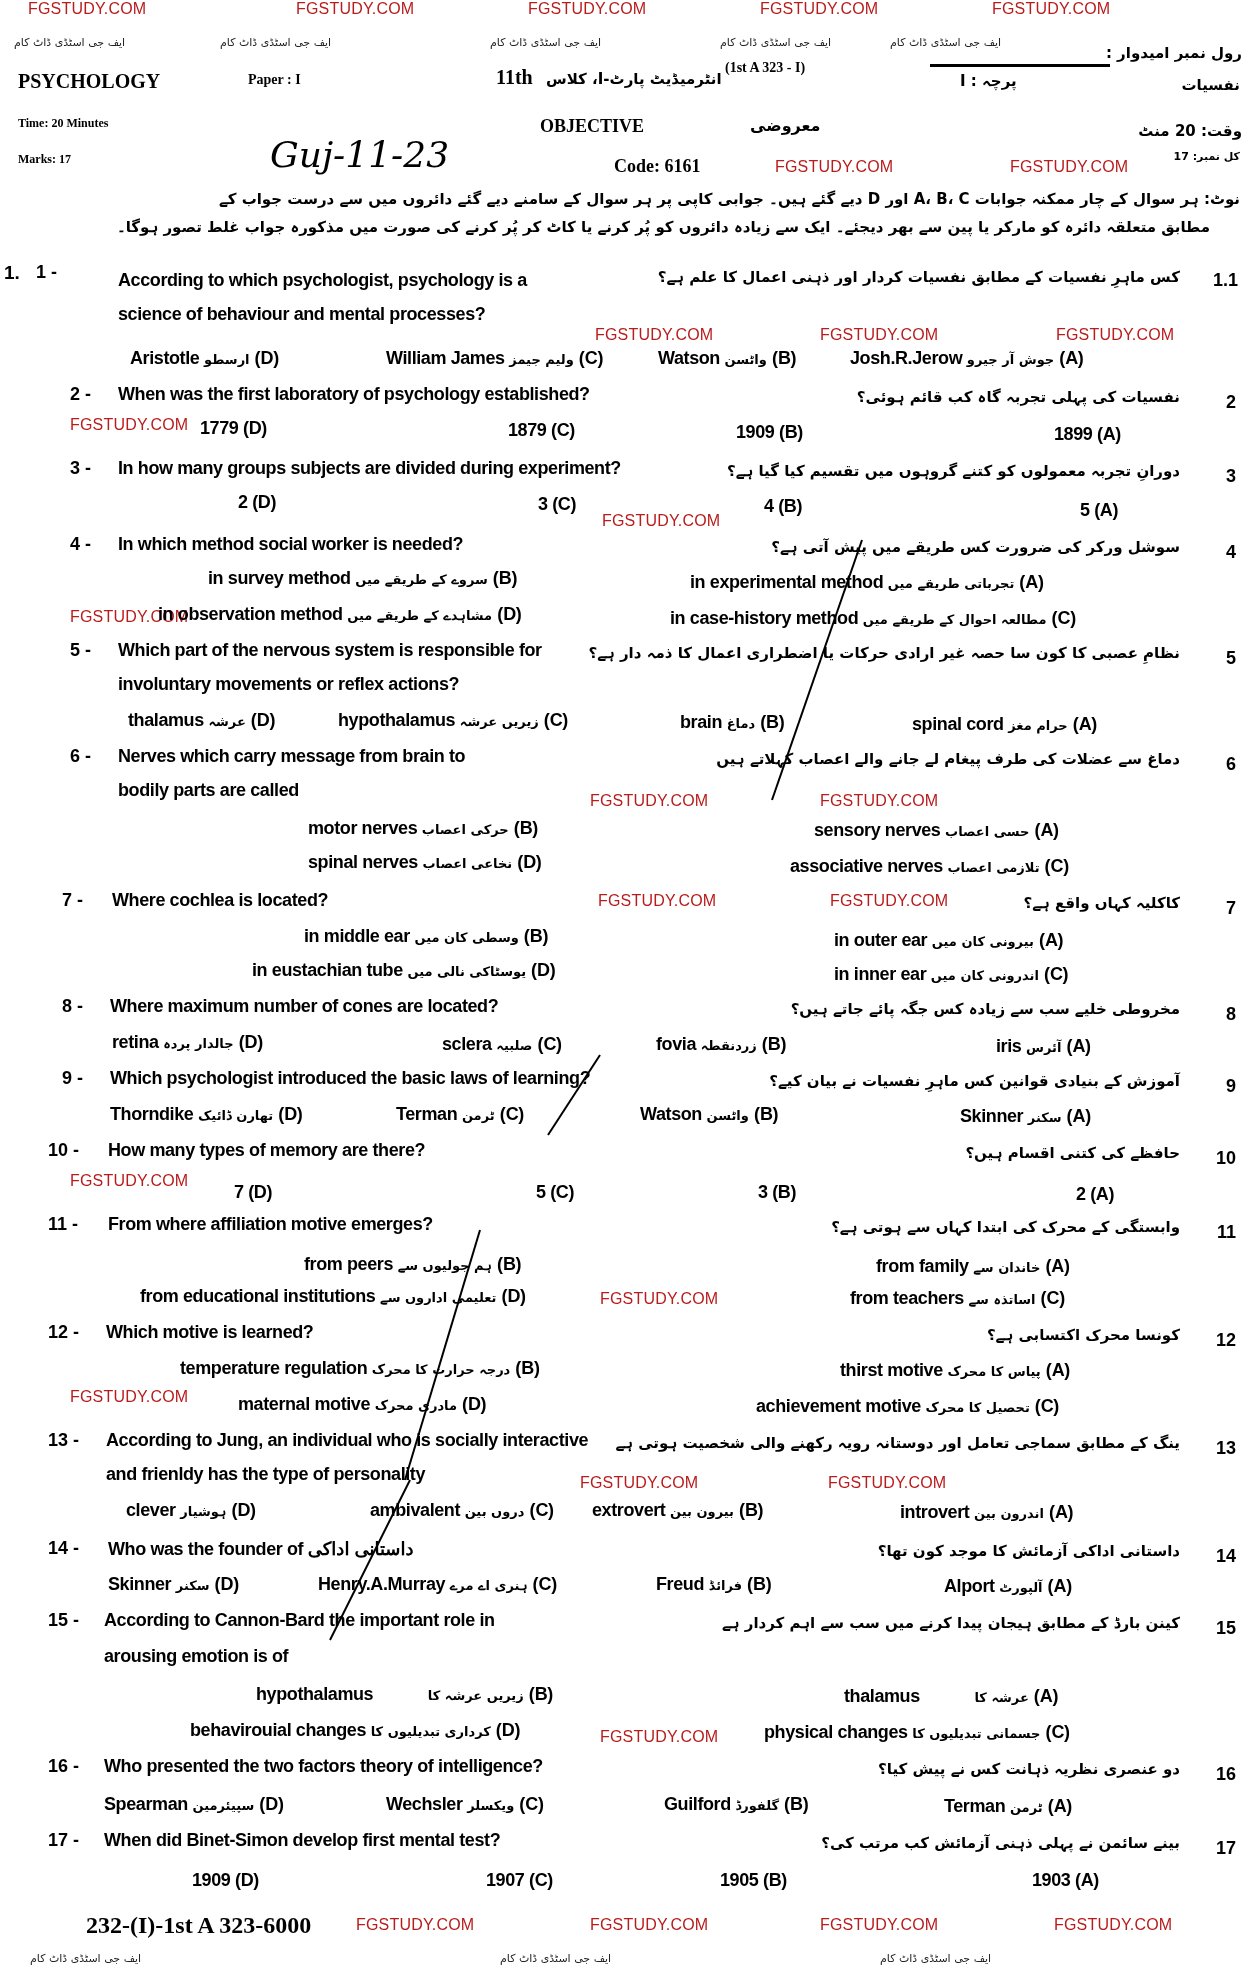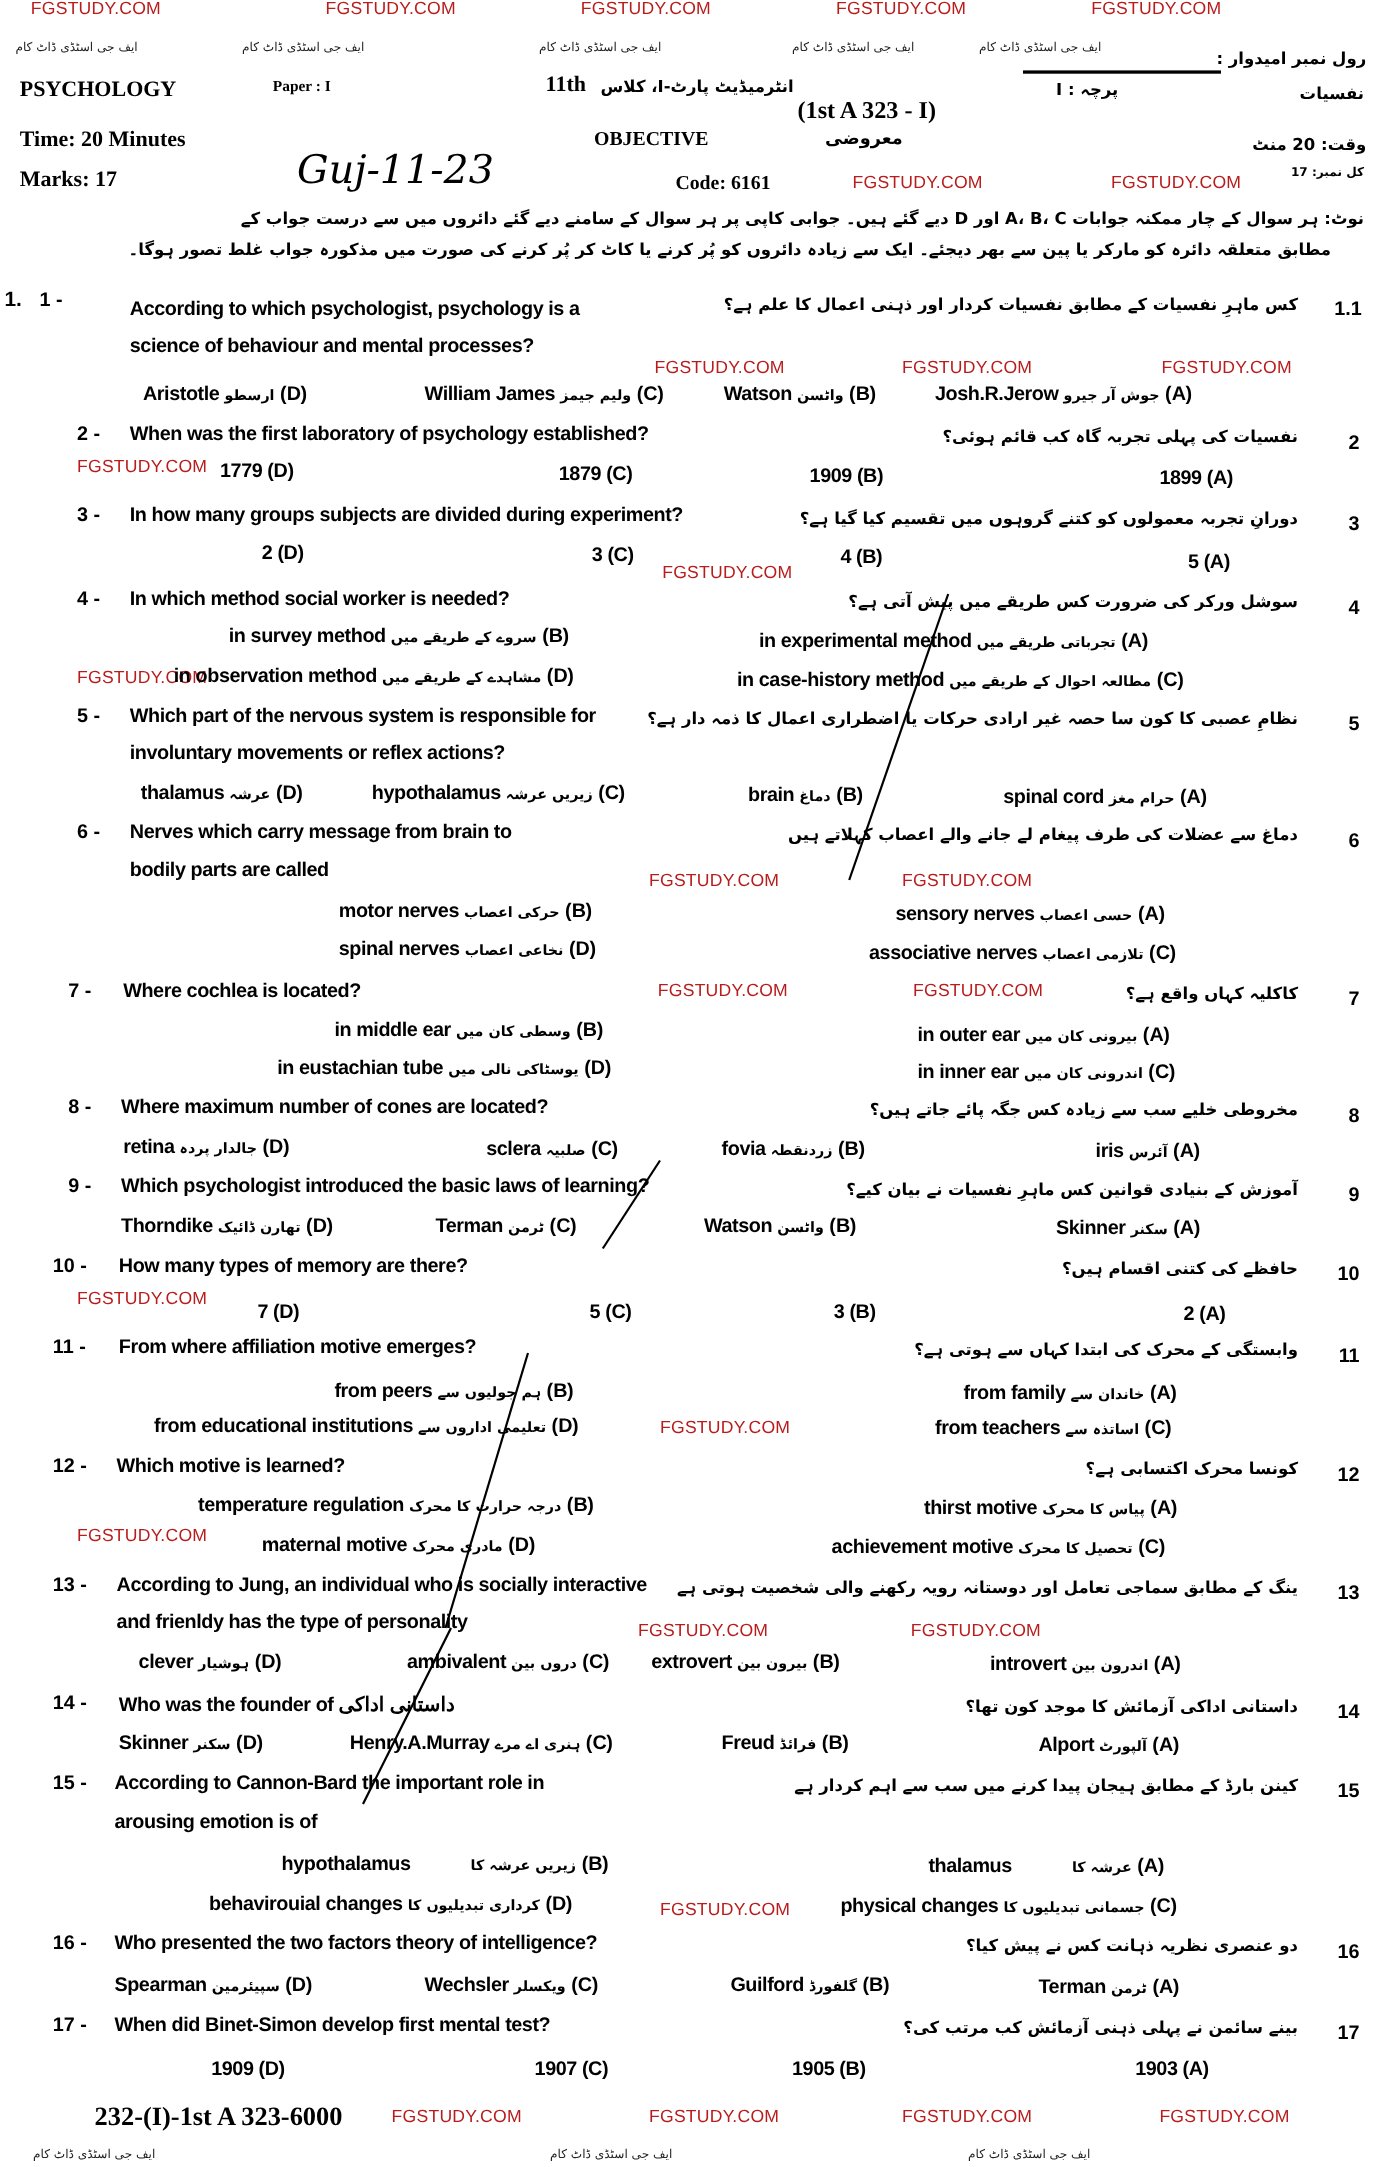--- a/index.html
+++ b/index.html
@@ -2,21 +2,21 @@
 <html><head>
 <meta charset="utf-8">
 <style>
   html,body{margin:0;padding:0;background:#fff;}
   body{width:1250px;height:1970px;position:relative;overflow:hidden;color:#000;
        font-family:"Liberation Sans",sans-serif;}
   .abs{position:absolute;white-space:nowrap;}
   .wm{font-family:"Liberation Sans",sans-serif;font-size:16px;color:#b91c1c;letter-spacing:0.2px;}
   .wm-ur{font-family:"DejaVu Sans",sans-serif;font-size:11px;color:#222;}
   .hdr{font-family:"Liberation Serif",serif;font-weight:bold;font-size:20px;}
-  .hdr-sm{font-family:"Liberation Serif",serif;font-weight:bold;font-size:20px;text-align:right;}
+  .hdr-sm{font-family:"Liberation Serif",serif;font-weight:bold;font-size:12px;text-align:right;}
   .ur{font-family:"DejaVu Sans",sans-serif;font-weight:bold;direction:rtl;unicode-bidi:embed;}
   .q{font-family:"Liberation Sans",sans-serif;font-weight:bold;font-size:18px;letter-spacing:-0.4px;}
   .qn{font-family:"Liberation Sans",sans-serif;font-weight:bold;font-size:18px;}
   .opt{font-family:"Liberation Sans",sans-serif;font-weight:bold;font-size:18px;letter-spacing:-0.4px;}
   .optur{font-family:"DejaVu Sans",sans-serif;font-weight:bold;font-size:13px;direction:rtl;}
   .note{font-family:"DejaVu Sans",sans-serif;font-weight:bold;font-size:15px;direction:rtl;}
   .hand{font-family:"DejaVu Serif",serif;font-style:italic;font-size:36px;font-weight:normal;}
   .line{position:absolute;height:3px;background:#000;}
   svg.strokes{position:absolute;left:0;top:0;}
 </style>
@@ -35,21 +35,21 @@
 <div class="abs wm-ur" style="left:720px;top:36px">ایف جی اسٹڈی ڈاٹ کام</div>
 <div class="abs wm-ur" style="left:890px;top:36px">ایف جی اسٹڈی ڈاٹ کام</div>
 
 <div class="abs ur" style="right:8px;top:44px;font-size:15px">رول نمبر امیدوار :</div>
 <div class="line" style="left:930px;top:64px;width:180px"></div>
 
 <div class="abs hdr" style="left:18px;top:70px">PSYCHOLOGY</div>
 <div class="abs hdr" style="left:248px;top:72px;font-size:14px">Paper : I</div>
 <div class="abs hdr" style="left:496px;top:66px">11th</div>
 <div class="abs ur" style="left:546px;top:70px;font-size:15px">انٹرمیڈیٹ پارٹ-I، کلاس</div>
-<div class="abs hdr" style="left:725px;top:87px;font-size:22px">(1st A 323 - I)</div>
+<div class="abs hdr" style="left:725px;top:60px;font-size:14px">(1st A 323 - I)</div>
 <div class="abs ur" style="left:960px;top:72px;font-size:15px">پرچہ : I</div>
 <div class="abs ur" style="right:10px;top:76px;font-size:15px">نفسیات</div>
 
 <div class="abs hdr-sm" style="left:18px;top:116px">Time: 20 Minutes</div>
 <div class="abs hdr" style="left:540px;top:116px;font-size:18px">OBJECTIVE</div>
 <div class="abs ur" style="left:750px;top:116px;font-size:16px">معروضی</div>
 <div class="abs ur" style="right:8px;top:122px;font-size:15px">وقت: 20 منٹ</div>
 
 <div class="abs hdr-sm" style="left:18px;top:152px">Marks: 17</div>
 <div class="abs hand" style="left:270px;top:134px">Guj-11-23</div>

